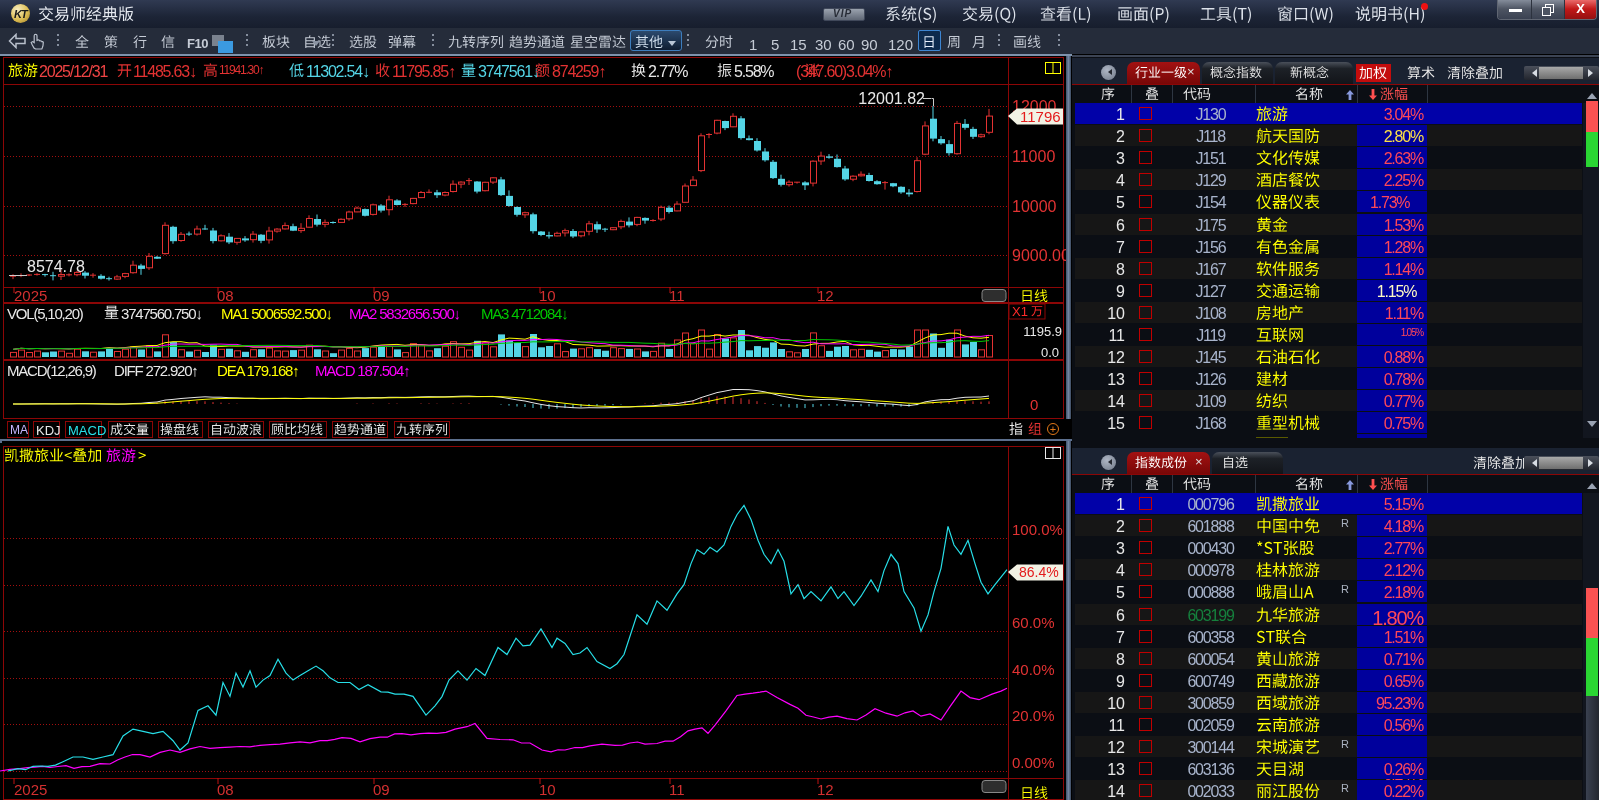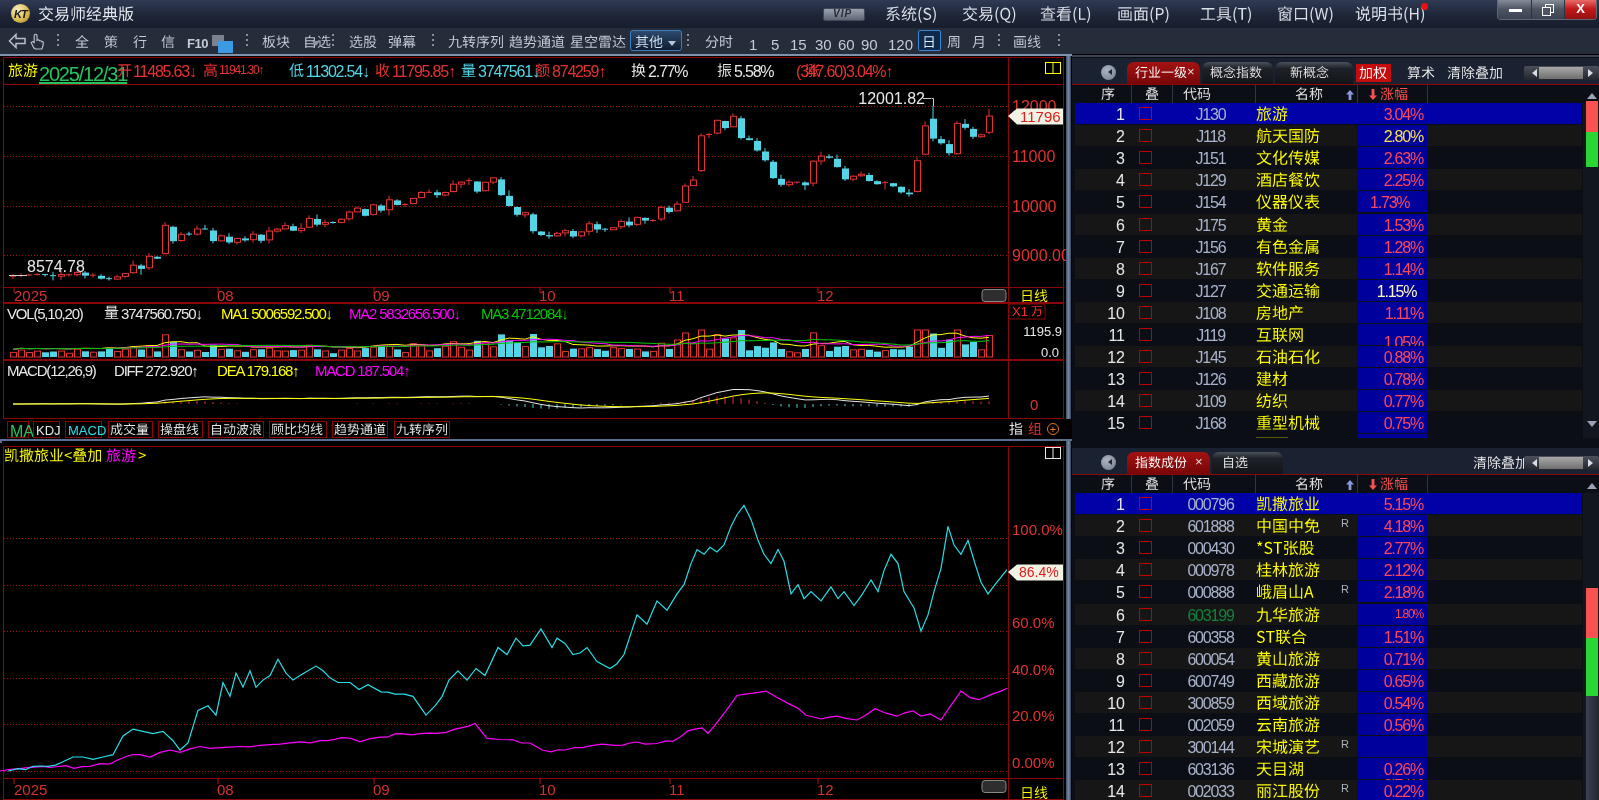--- a/index.html
+++ b/index.html
@@ -452,21 +452,21 @@
       <text x="373" y="245" fill="#d33030" font-size="15">09</text>
       <text x="539" y="245" fill="#d33030" font-size="15">10</text>
       <text x="669" y="245" fill="#d33030" font-size="15">11</text>
       <text x="817" y="245" fill="#d33030" font-size="15">12</text>
       <rect x="982" y="233.5" width="24" height="12" rx="3" fill="#2e2e2e" stroke="#888"></rect>
     </svg>
     <svg style="position:absolute;left:8px;top:63px;overflow:visible" width="31" height="18" fill="#ffff00">
       <use href="#g59" transform="translate(0.0,12.9) scale(0.150)"></use>
       <use href="#g60" transform="translate(15.0,12.9) scale(0.150)"></use>
     </svg>
-    <div class="t" style="left:39px;top:63px;font-size:20px;color:#22c55e;letter-spacing:-1.2px;text-decoration:underline;">2025/12/31</div>
+    <div class="t" style="left:39px;top:63px;font-size:16px;color:#ef4444;letter-spacing:-1.2px;">2025/12/31</div>
     <svg style="position:absolute;left:117px;top:63px;overflow:visible" width="16" height="18" fill="#e33232">
       <use href="#g61" transform="translate(0.0,12.9) scale(0.150)"></use>
     </svg>
     <div class="t" style="left:133px;top:63px;font-size:16px;color:#e33232;letter-spacing:-1.2px;">11485.63↓</div>
     <svg style="position:absolute;left:203px;top:63px;overflow:visible" width="16" height="18" fill="#e33232">
       <use href="#g62" transform="translate(0.0,12.9) scale(0.150)"></use>
     </svg>
     <div class="t" style="left:219px;top:63px;font-size:12px;color:#e33232;letter-spacing:-1.2px;">11941.30↑</div>
     <svg style="position:absolute;left:289px;top:63px;overflow:visible" width="16" height="18" fill="#54d5e6">
       <use href="#g63" transform="translate(0.0,12.9) scale(0.150)"></use>
@@ -737,21 +737,21 @@
       <polyline points="13.0,44.0 21.0,44.0 29.0,43.9 37.0,43.8 45.0,43.8 53.0,43.9 61.0,43.8 69.0,43.8 77.0,43.7 85.0,43.7 93.0,43.8 101.0,44.0 109.0,44.1 117.0,44.2 125.0,44.0 133.0,43.5 141.0,43.3 149.0,42.5 157.0,42.0 165.0,40.1 173.0,39.4 181.0,38.5 189.0,37.9 197.0,37.3 205.0,36.8 213.0,37.2 221.0,37.2 229.0,37.7 237.0,37.9 245.0,38.3 253.0,38.3 261.0,38.7 269.0,38.6 277.0,38.5 285.0,38.3 293.0,38.5 301.0,38.6 309.0,38.2 317.0,38.3 325.0,38.3 333.0,38.5 341.0,38.4 349.0,38.1 357.0,37.8 365.0,37.9 373.0,37.6 381.0,37.7 389.0,37.3 397.0,37.3 405.0,37.4 413.0,37.2 421.0,36.9 429.0,36.7 437.0,36.8 445.0,36.8 453.0,36.5 461.0,36.2 469.0,36.1 477.0,36.5 485.0,36.5 493.0,36.4 501.0,37.2 509.0,38.5 517.0,39.9 525.0,41.0 533.0,42.8 541.0,44.4 549.0,45.7 557.0,46.6 565.0,47.1 573.0,47.7 581.0,48.0 589.0,47.7 597.0,47.8 605.0,47.8 613.0,47.6 621.0,47.2 629.0,47.0 637.0,46.4 645.0,46.1 653.0,45.8 661.0,44.9 669.0,44.4 677.0,43.7 685.0,42.2 693.0,40.8 701.0,37.6 709.0,35.1 717.0,32.6 725.0,31.1 733.0,29.5 741.0,29.5 749.0,29.7 757.0,30.6 765.0,31.9 773.0,33.9 781.0,35.9 789.0,37.4 797.0,38.7 805.0,39.9 813.0,39.8 821.0,39.5 829.0,39.3 837.0,39.7 845.0,40.7 853.0,41.3 861.0,41.8 869.0,42.5 877.0,43.2 885.0,43.7 893.0,44.2 901.0,45.0 909.0,45.6 917.0,44.5 925.0,41.9 933.0,40.6 941.0,39.7 949.0,39.6 957.0,38.2 965.0,37.3 973.0,37.1 981.0,37.0 989.0,36.0" fill="none" stroke="#e8e8e8"></polyline>
       <polyline points="13.0,44.0 21.0,44.0 29.0,44.0 37.0,44.0 45.0,43.9 53.0,43.9 61.0,43.9 69.0,43.9 77.0,43.8 85.0,43.8 93.0,43.8 101.0,43.8 109.0,43.9 117.0,44.0 125.0,44.0 133.0,43.9 141.0,43.8 149.0,43.5 157.0,43.2 165.0,42.6 173.0,41.9 181.0,41.2 189.0,40.6 197.0,39.9 205.0,39.3 213.0,38.9 221.0,38.5 229.0,38.4 237.0,38.3 245.0,38.3 253.0,38.3 261.0,38.4 269.0,38.4 277.0,38.4 285.0,38.4 293.0,38.4 301.0,38.5 309.0,38.4 317.0,38.4 325.0,38.4 333.0,38.4 341.0,38.4 349.0,38.3 357.0,38.2 365.0,38.2 373.0,38.1 381.0,38.0 389.0,37.8 397.0,37.7 405.0,37.7 413.0,37.6 421.0,37.4 429.0,37.3 437.0,37.2 445.0,37.1 453.0,37.0 461.0,36.8 469.0,36.7 477.0,36.7 485.0,36.6 493.0,36.6 501.0,36.7 509.0,37.1 517.0,37.6 525.0,38.3 533.0,39.2 541.0,40.3 549.0,41.4 557.0,42.4 565.0,43.3 573.0,44.2 581.0,45.0 589.0,45.5 597.0,46.0 605.0,46.3 613.0,46.6 621.0,46.7 629.0,46.8 637.0,46.7 645.0,46.6 653.0,46.4 661.0,46.1 669.0,45.8 677.0,45.4 685.0,44.7 693.0,44.0 701.0,42.7 709.0,41.2 717.0,39.5 725.0,37.8 733.0,36.1 741.0,34.8 749.0,33.8 757.0,33.2 765.0,32.9 773.0,33.1 781.0,33.7 789.0,34.4 797.0,35.3 805.0,36.2 813.0,36.9 821.0,37.4 829.0,37.8 837.0,38.2 845.0,38.7 853.0,39.2 861.0,39.7 869.0,40.3 877.0,40.9 885.0,41.4 893.0,42.0 901.0,42.6 909.0,43.2 917.0,43.4 925.0,43.1 933.0,42.6 941.0,42.1 949.0,41.6 957.0,40.9 965.0,40.2 973.0,39.6 981.0,39.0 989.0,38.4" fill="none" stroke="#ffff00"></polyline>
       <text x="1030" y="50" fill="#e23333" font-size="15">0</text>
     </svg>
     <div class="t" style="left:7px;top:362px;font-size:15px;color:#e8e8e8;letter-spacing:-1.2px;">MACD(12,26,9)</div>
     <div class="t" style="left:114px;top:362px;font-size:15px;color:#e8e8e8;letter-spacing:-1.2px;">DIFF 272.920↑</div>
     <div class="t" style="left:217px;top:362px;font-size:15px;color:#ffff00;letter-spacing:-1.2px;">DEA 179.168↑</div>
     <div class="t" style="left:315px;top:362px;font-size:15px;color:#ff00ff;letter-spacing:-1.2px;">MACD 187.504↑</div>
     <div class="abs" style="left:0px;top:419px;width:1072px;height:20px;background:#000;"></div>
     <div class="abs" style="left:7px;top:421px;width:22px;height:17px;border:1px solid #8c0606;"></div>
-    <div class="t" style="left:10px;top:423px;font-size:16px;color:#22c55e;">MA</div>
+    <div class="t" style="left:10px;top:423px;font-size:12px;color:#c4b5fd;">MA</div>
     <div class="abs" style="left:33px;top:421px;width:27px;height:17px;border:1px solid #8c0606;"></div>
     <div class="t" style="left:36px;top:423px;font-size:13px;color:#e8e8e8;">KDJ</div>
     <div class="abs" style="left:65px;top:421px;width:37px;height:17px;border:1px solid #8c0606;"></div>
     <div class="t" style="left:68px;top:423px;font-size:13px;color:#27e0e8;">MACD</div>
     <div class="abs" style="left:108px;top:421px;width:45px;height:17px;border:1px solid #8c0606;"></div>
     <svg style="position:absolute;left:110px;top:423px;overflow:visible" width="40" height="16" fill="#e8e8e8">
       <use href="#g71" transform="translate(0.0,11.2) scale(0.130)"></use>
       <use href="#g0" transform="translate(13.0,11.2) scale(0.130)"></use>
       <use href="#g65" transform="translate(26.0,11.2) scale(0.130)"></use>
     </svg>
@@ -1048,21 +1048,21 @@
     <div class="t" style="left:1370px;top:305px;font-size:16px;color:#ff4858;width:53px;text-align:right;letter-spacing:-1.2px;">1.11%</div>
     <div class="abs" style="left:1357px;top:324px;width:70px;height:21px;background:#00009c;"></div>
     <div class="t" style="left:1097px;top:327px;font-size:16px;color:#e8e8e8;width:28px;text-align:right;">11</div>
     <div class="abs" style="left:1139px;top:328px;width:13px;height:13px;border:1px solid #c00000;"></div>
     <div class="t" style="left:1183px;top:327px;font-size:16px;color:#a8b4cc;width:55px;text-align:center;letter-spacing:-1.2px;">J119</div>
     <svg style="position:absolute;left:1256px;top:327px;overflow:visible" width="49" height="19" fill="#ffff00">
       <use href="#g134" transform="translate(0.0,13.8) scale(0.160)"></use>
       <use href="#g135" transform="translate(16.0,13.8) scale(0.160)"></use>
       <use href="#g136" transform="translate(32.0,13.8) scale(0.160)"></use>
     </svg>
-    <div class="t" style="left:1370px;top:334px;font-size:16px;color:#ff4858;width:53px;text-align:right;letter-spacing:-1.2px;">1.05%</div>
+    <div class="t" style="left:1370px;top:327px;font-size:10px;color:#ff4858;width:53px;text-align:right;letter-spacing:-1.2px;">1.05%</div>
     <div class="abs" style="left:1075px;top:346px;width:507px;height:21px;background:#161616;"></div>
     <div class="abs" style="left:1357px;top:346px;width:70px;height:21px;background:#00009c;"></div>
     <div class="t" style="left:1097px;top:349px;font-size:16px;color:#e8e8e8;width:28px;text-align:right;">12</div>
     <div class="abs" style="left:1139px;top:350px;width:13px;height:13px;border:1px solid #c00000;"></div>
     <div class="t" style="left:1183px;top:349px;font-size:16px;color:#a8b4cc;width:55px;text-align:center;letter-spacing:-1.2px;">J145</div>
     <svg style="position:absolute;left:1256px;top:349px;overflow:visible" width="65" height="19" fill="#ffff00">
       <use href="#g137" transform="translate(0.0,13.8) scale(0.160)"></use>
       <use href="#g138" transform="translate(16.0,13.8) scale(0.160)"></use>
       <use href="#g137" transform="translate(32.0,13.8) scale(0.160)"></use>
       <use href="#g110" transform="translate(48.0,13.8) scale(0.160)"></use>
@@ -1227,21 +1227,21 @@
     <div class="abs" style="left:1357px;top:604px;width:70px;height:21px;background:#00009c;"></div>
     <div class="t" style="left:1097px;top:607px;font-size:16px;color:#e8e8e8;width:28px;text-align:right;">6</div>
     <div class="abs" style="left:1139px;top:608px;width:13px;height:13px;border:1px solid #c00000;"></div>
     <div class="t" style="left:1183px;top:607px;font-size:16px;color:#15803d;width:55px;text-align:center;letter-spacing:-1.2px;">603199</div>
     <svg style="position:absolute;left:1256px;top:607px;overflow:visible" width="65" height="19" fill="#ffff00">
       <use href="#g39" transform="translate(0.0,13.8) scale(0.160)"></use>
       <use href="#g158" transform="translate(16.0,13.8) scale(0.160)"></use>
       <use href="#g59" transform="translate(32.0,13.8) scale(0.160)"></use>
       <use href="#g60" transform="translate(48.0,13.8) scale(0.160)"></use>
     </svg>
-    <div class="t" style="left:1370px;top:607px;font-size:12px;color:#ff4858;width:53px;text-align:right;letter-spacing:-1.2px;">1.80%</div>
+    <div class="t" style="left:1370px;top:607px;font-size:20px;color:#ff4858;width:53px;text-align:right;letter-spacing:-1.2px;">1.80%</div>
     <div class="abs" style="left:1357px;top:626px;width:70px;height:21px;background:#00009c;"></div>
     <div class="t" style="left:1097px;top:629px;font-size:16px;color:#e8e8e8;width:28px;text-align:right;">7</div>
     <div class="abs" style="left:1139px;top:630px;width:13px;height:13px;border:1px solid #c00000;"></div>
     <div class="t" style="left:1183px;top:629px;font-size:16px;color:#a8b4cc;width:55px;text-align:center;letter-spacing:-1.2px;">600358</div>
     <svg style="position:absolute;left:1256px;top:629px;overflow:visible" width="53" height="19" fill="#ffff00">
       <use href="#g9" transform="translate(0.0,13.8) scale(0.160)"></use>
       <use href="#g20" transform="translate(9.5,13.8) scale(0.160)"></use>
       <use href="#g135" transform="translate(19.1,13.8) scale(0.160)"></use>
       <use href="#g159" transform="translate(35.1,13.8) scale(0.160)"></use>
     </svg>
@@ -1273,21 +1273,21 @@
     <div class="abs" style="left:1357px;top:692px;width:70px;height:21px;background:#00009c;"></div>
     <div class="t" style="left:1097px;top:695px;font-size:16px;color:#e8e8e8;width:28px;text-align:right;">10</div>
     <div class="abs" style="left:1139px;top:696px;width:13px;height:13px;border:1px solid #c00000;"></div>
     <div class="t" style="left:1183px;top:695px;font-size:16px;color:#a8b4cc;width:55px;text-align:center;letter-spacing:-1.2px;">300859</div>
     <svg style="position:absolute;left:1256px;top:695px;overflow:visible" width="65" height="19" fill="#ffff00">
       <use href="#g160" transform="translate(0.0,13.8) scale(0.160)"></use>
       <use href="#g162" transform="translate(16.0,13.8) scale(0.160)"></use>
       <use href="#g59" transform="translate(32.0,13.8) scale(0.160)"></use>
       <use href="#g60" transform="translate(48.0,13.8) scale(0.160)"></use>
     </svg>
-    <div class="t" style="left:1370px;top:695px;font-size:16px;color:#ff4858;width:53px;text-align:right;letter-spacing:-1.2px;">0.54%</div>
+    <div class="t" style="left:1370px;top:695px;font-size:16px;color:#ff4858;width:53px;text-align:right;letter-spacing:-1.2px;">95.23%</div>
     <div class="abs" style="left:1357px;top:714px;width:70px;height:21px;background:#00009c;"></div>
     <div class="t" style="left:1097px;top:717px;font-size:16px;color:#e8e8e8;width:28px;text-align:right;">11</div>
     <div class="abs" style="left:1139px;top:718px;width:13px;height:13px;border:1px solid #c00000;"></div>
     <div class="t" style="left:1183px;top:717px;font-size:16px;color:#a8b4cc;width:55px;text-align:center;letter-spacing:-1.2px;">002059</div>
     <svg style="position:absolute;left:1256px;top:717px;overflow:visible" width="65" height="19" fill="#ffff00">
       <use href="#g163" transform="translate(0.0,13.8) scale(0.160)"></use>
       <use href="#g164" transform="translate(16.0,13.8) scale(0.160)"></use>
       <use href="#g59" transform="translate(32.0,13.8) scale(0.160)"></use>
       <use href="#g60" transform="translate(48.0,13.8) scale(0.160)"></use>
     </svg>

